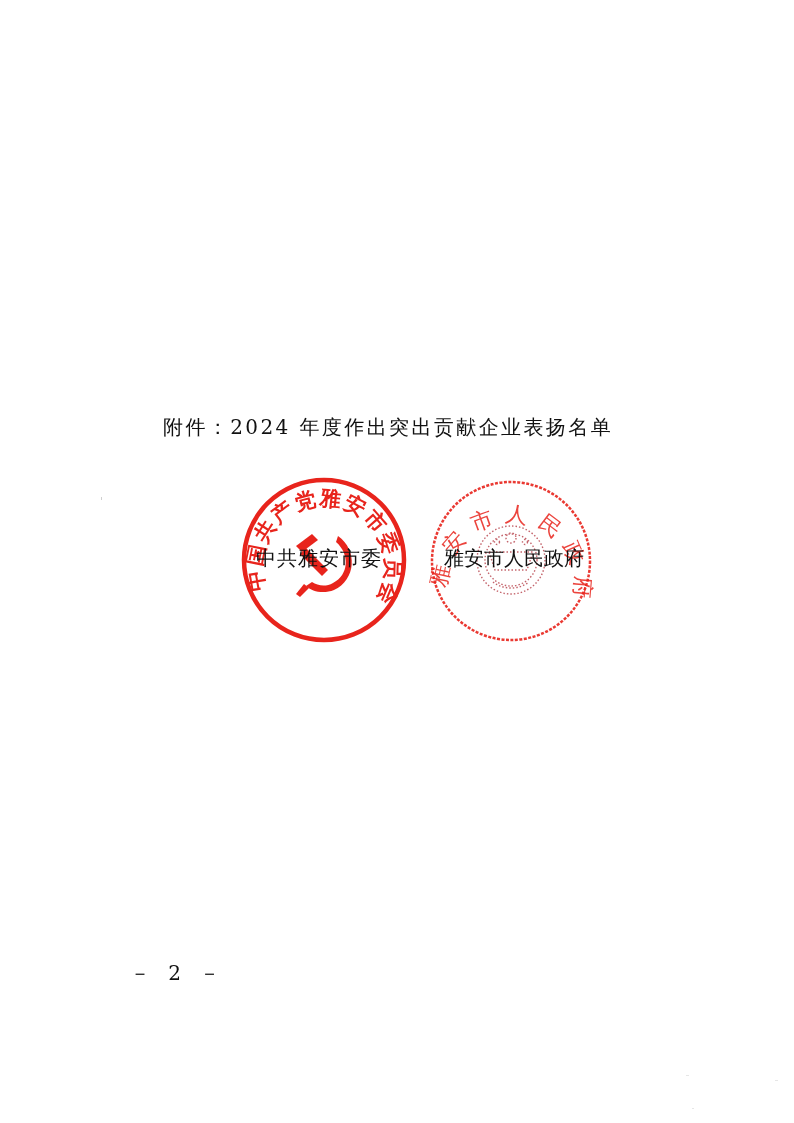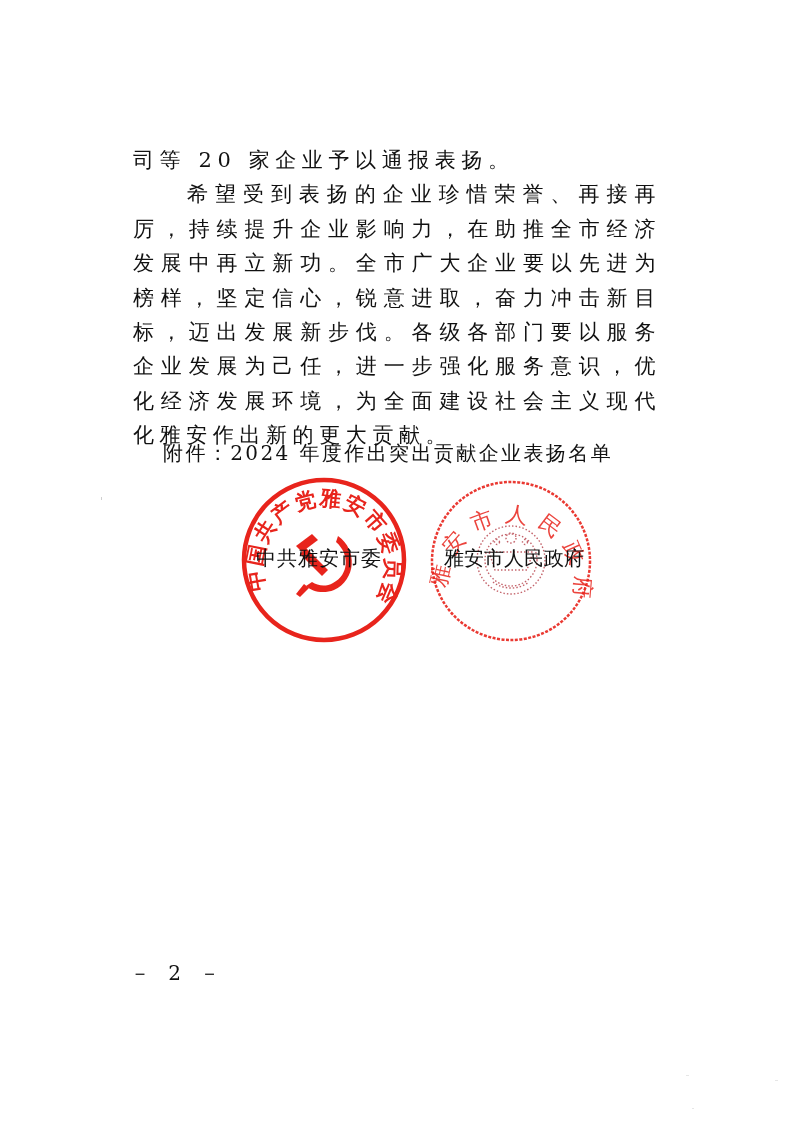--- a/index.html
+++ b/index.html
@@ -35,21 +35,21 @@
     }
     .body-text p {
       margin: 0;
     }
     .body-text p.indent {
       text-indent: 54px;
     }
     .attachment {
       position: absolute;
       left: 163px;
-      top: 438px;
+      top: 412px;
       font-size: 20px;
       line-height: 30px;
       letter-spacing: 2.4px;
       white-space: nowrap;
     }
     .seal {
       position: absolute;
     }
     .seal svg {
       display: block;
@@ -73,24 +73,20 @@
     .stray-mark {
       position: absolute;
       background: #cfcfcf;
     }
   </style>
 </head>
 <body>
 
 <div class="page">
 
-  <div class="body-text">
-    <p>司等 20 家企业予以通报表扬。</p>
-    <p class="indent">希望受到表扬的企业珍惜荣誉、再接再厉，持续提升企业影响力，在助推全市经济发展中再立新功。全市广大企业要以先进为榜样，坚定信心，锐意进取，奋力冲击新目标，迈出发展新步伐。各级各部门要以服务企业发展为己任，进一步强化服务意识，优化经济发展环境，为全面建设社会主义现代化雅安作出新的更大贡献。</p>
-  </div>
 
   <div class="attachment">附件：2024 年度作出突出贡献企业表扬名单</div>
 
   <div class="seal" style="left:238px; top:476px;">
     <svg width="172" height="170" viewBox="0 0 172 170" xmlns="http://www.w3.org/2000/svg">
       <defs>
         <path id="leftArc" d="M 30,118 A 62,62 0 1,1 142,118" fill="none"></path>
       </defs>
       <circle cx="86" cy="84" r="80" fill="none" stroke="#e8241c" stroke-width="4.5"></circle>
       <text font-family="DejaVu Sans, sans-serif" font-size="21" font-weight="bold" fill="#e8241c" letter-spacing="2">

